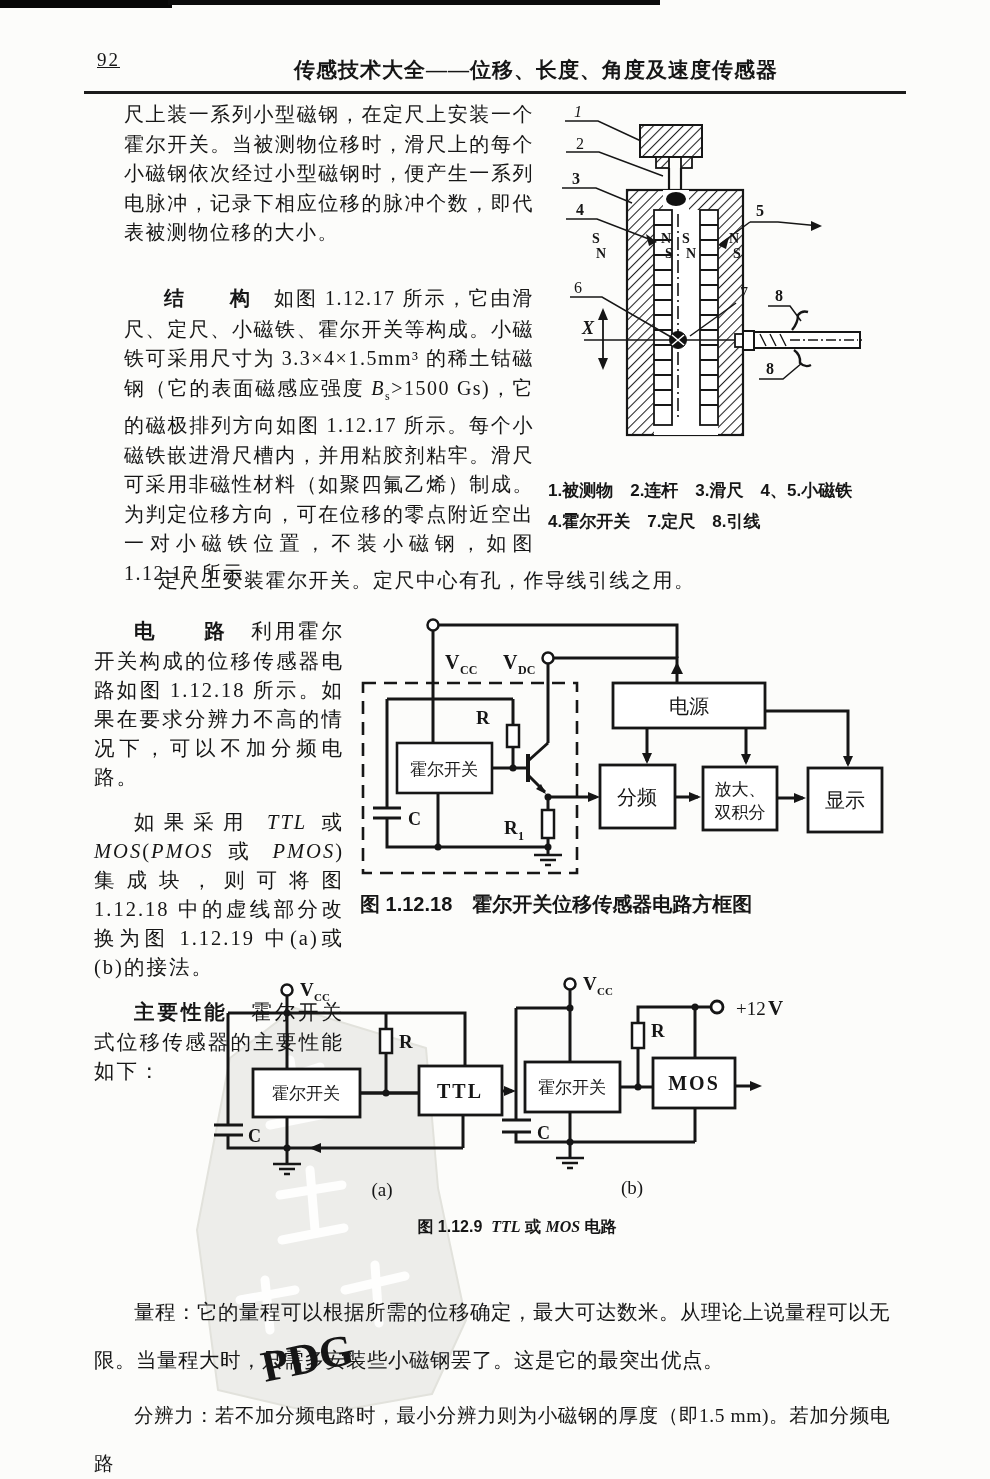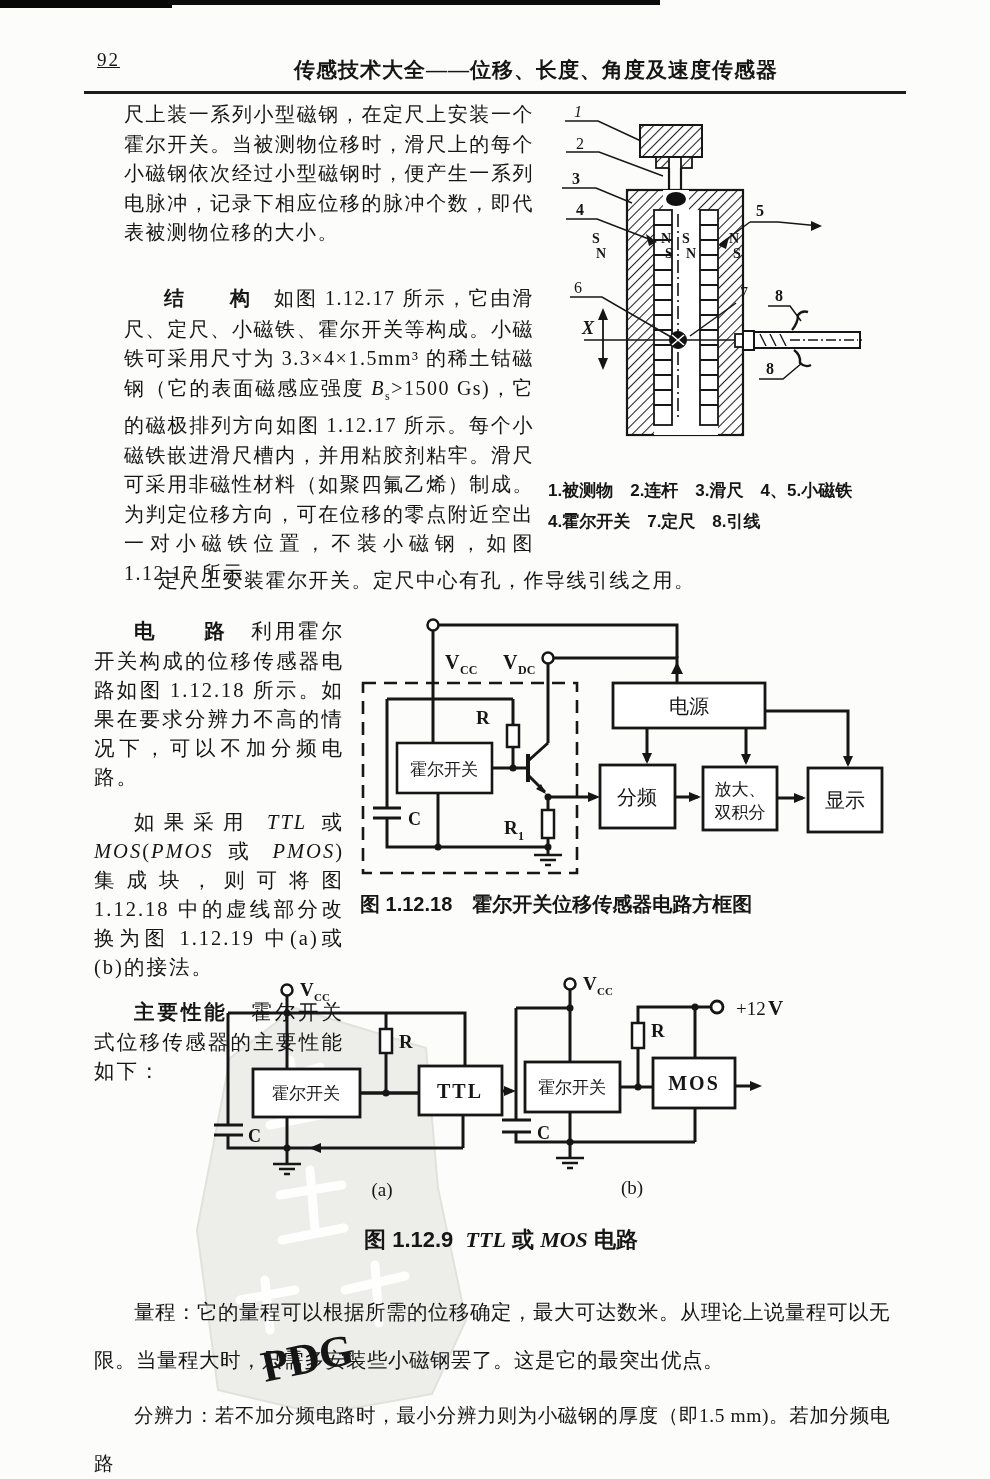--- a/index.html
+++ b/index.html
@@ -24,21 +24,21 @@
           text-justify:inter-character;text-indent:40px;}
   .blabel{font-family:Liberation Mono, monospace;font-weight:bold;}
   .ital{font-style:italic;}
   sub.bs{font-size:12px;}
   
   .cap{font-family:"Liberation Sans","DejaVu Sans",sans-serif;font-weight:bold;text-align:center;}
   .cap17{left:505px;top:447px;width:432px;text-align:center;font-size:20px;}
   .leg{left:548px;top:479px;font-size:17px;}
   .leg2{left:548px;top:510px;font-size:17px;}
   .cap18{left:360px;top:891px;width:630px;text-align:left;font-size:20px;}
-  .cap19{left:84px;top:1217px;width:834px;text-align:center;font-size:22px;margin-top:8px;}
+  .cap19{left:100px;top:1217px;width:834px;text-align:center;font-size:16px;}
   .cap19 .ital{font-family:"Liberation Serif","DejaVu Serif",serif;}
   
   .bottom{left:86px;top:1280px;width:812px;}
   .bottom p{margin:8px;font-size:20.5px;line-height:48px;letter-spacing:0.5px;text-align:justify;
             text-justify:inter-character;text-indent:40px;}
   .bottom p.p8{font-size:19.5px;}
   svg{position:absolute;overflow:visible;}
   svg text{font-family:"Liberation Serif","DejaVu Serif",serif;fill:#161616;}
   .wm{pointer-events:none;}
 </style>

